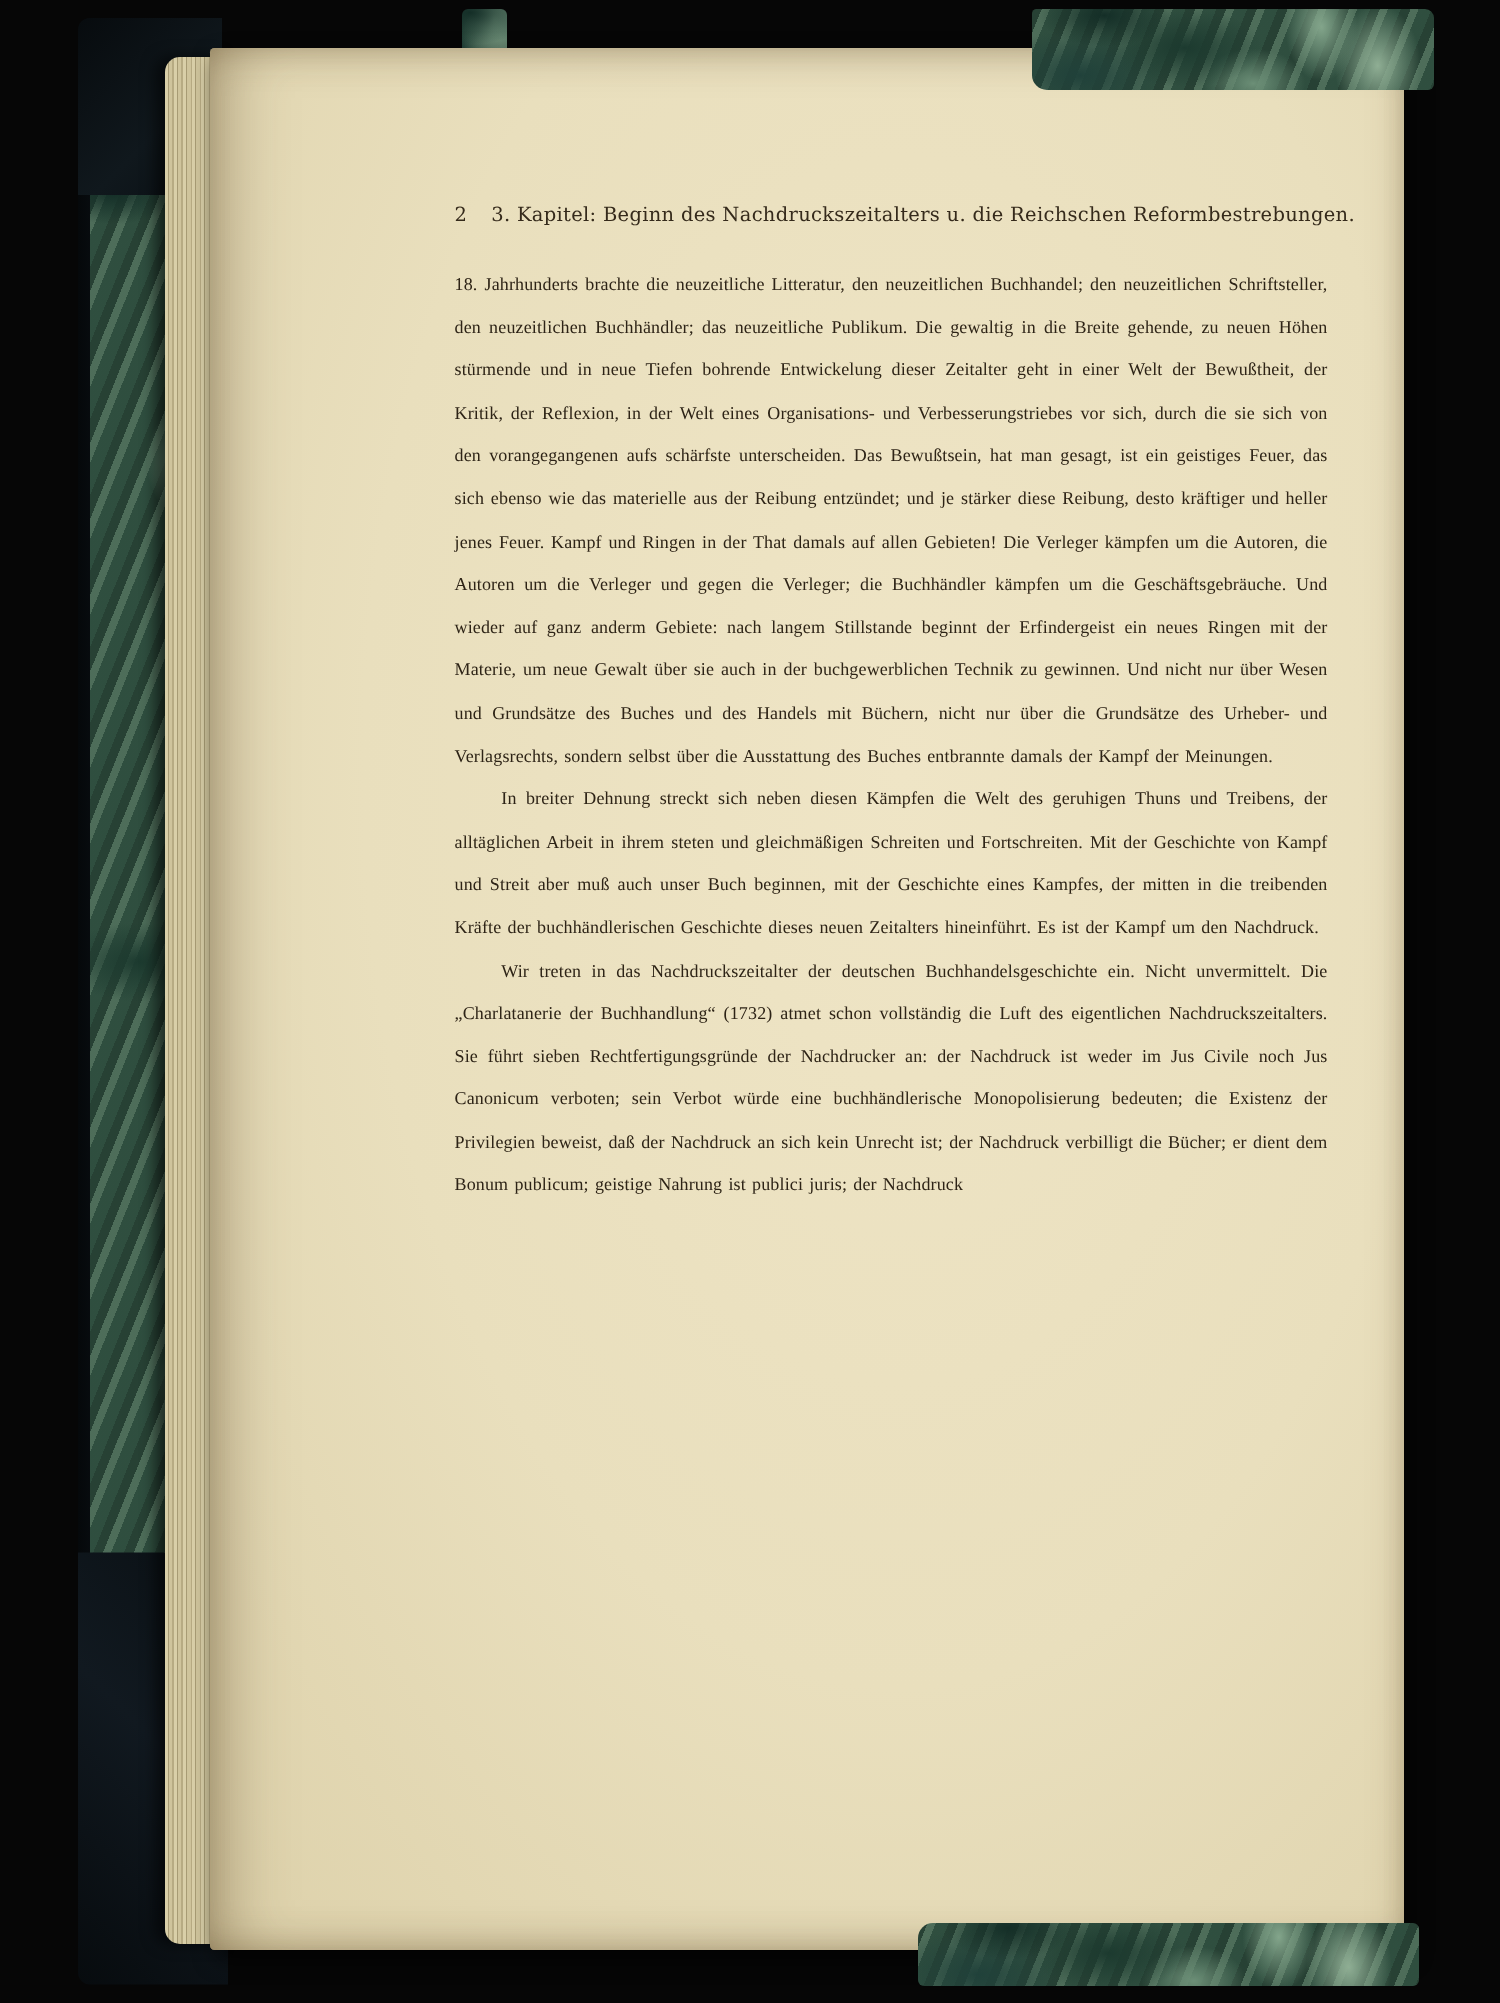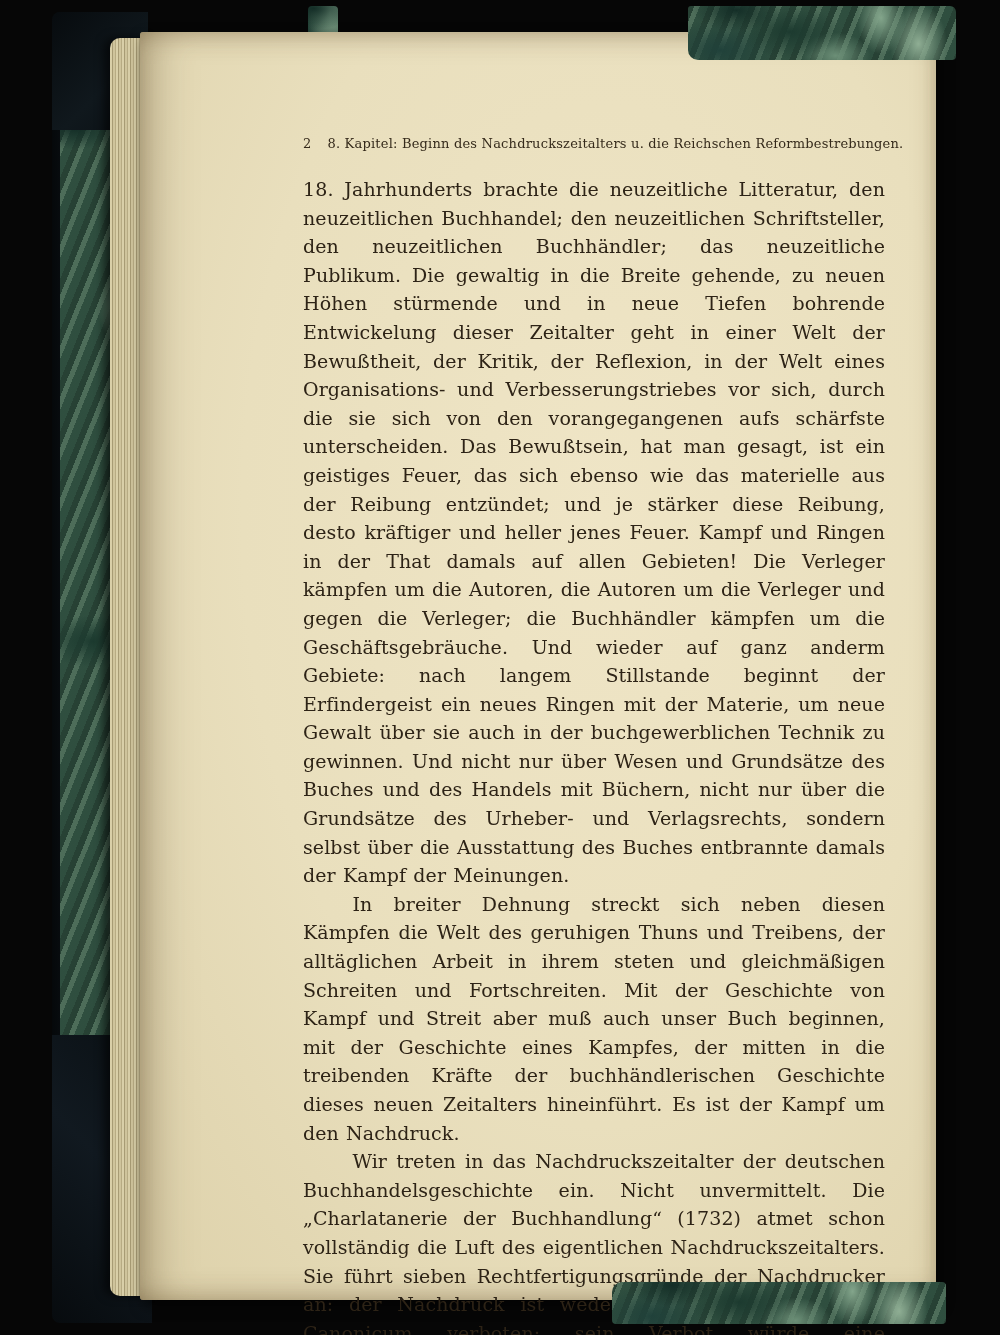--- a/index.html
+++ b/index.html
@@ -93,24 +93,25 @@
   }
   .running-head{
     display:flex;align-items:baseline;gap:16px;
     font-size:13px;letter-spacing:.2px;
     margin-bottom:24px;white-space:nowrap;
     color:#352a1b;
   }
   .running-head .pagenum{flex:0 0 auto;}
   .running-head .title{flex:1 1 auto;}
   .body-copy p{
-    font-size:19px;line-height:28.6px;
+    font-size:12px;line-height:28.6px;
     text-align:justify;
     letter-spacing:.1px;
     word-spacing:1px;
+    font-family:Liberation Serif, serif;
   }
   .body-copy p + p{text-indent:2.6em;}
 </style>
 </head>
 <body>
 
 <div class="photo">
 
   <div class="leather-spine"></div>
   <div class="marble marble-left"></div>
@@ -121,21 +122,21 @@
   <div class="marble marble-top-right"></div>
   <div class="marble marble-bottom-right"></div>
 
   <div class="page-edges"></div>
 
   <div class="page">
     <div class="text-block">
 
       <div class="running-head">
         <span class="pagenum">2</span>
-        <span class="title">8. Kapitel: Beginn des Nachdruckszeitalters u. die Reichschen Reformbestrebungen.</span>
+        <span class="title">3. Kapitel: Beginn des Nachdruckszeitalters u. die Reichschen Reformbestrebungen.</span>
       </div>
 
       <div class="body-copy">
         <p>18. Jahrhunderts brachte die neuzeitliche Litteratur, den neuzeitlichen Buchhandel; den neuzeitlichen Schriftsteller, den neuzeitlichen Buchhändler; das neuzeitliche Publikum. Die gewaltig in die Breite gehende, zu neuen Höhen stürmende und in neue Tiefen bohrende Entwickelung dieser Zeitalter geht in einer Welt der Bewußtheit, der Kritik, der Reflexion, in der Welt eines Organisations- und Verbesserungstriebes vor sich, durch die sie sich von den vorangegangenen aufs schärfste unterscheiden. Das Bewußtsein, hat man gesagt, ist ein geistiges Feuer, das sich ebenso wie das materielle aus der Reibung entzündet; und je stärker diese Reibung, desto kräftiger und heller jenes Feuer. Kampf und Ringen in der That damals auf allen Gebieten! Die Verleger kämpfen um die Autoren, die Autoren um die Verleger und gegen die Verleger; die Buchhändler kämpfen um die Geschäftsgebräuche. Und wieder auf ganz anderm Gebiete: nach langem Stillstande beginnt der Erfindergeist ein neues Ringen mit der Materie, um neue Gewalt über sie auch in der buchgewerblichen Technik zu gewinnen. Und nicht nur über Wesen und Grundsätze des Buches und des Handels mit Büchern, nicht nur über die Grundsätze des Urheber- und Verlagsrechts, sondern selbst über die Ausstattung des Buches entbrannte damals der Kampf der Meinungen.</p>
         <p>In breiter Dehnung streckt sich neben diesen Kämpfen die Welt des geruhigen Thuns und Treibens, der alltäglichen Arbeit in ihrem steten und gleichmäßigen Schreiten und Fortschreiten. Mit der Geschichte von Kampf und Streit aber muß auch unser Buch beginnen, mit der Geschichte eines Kampfes, der mitten in die treibenden Kräfte der buchhändlerischen Geschichte dieses neuen Zeitalters hineinführt. Es ist der Kampf um den Nachdruck.</p>
         <p>Wir treten in das Nachdruckszeitalter der deutschen Buchhandelsgeschichte ein. Nicht unvermittelt. Die „Charlatanerie der Buchhandlung“ (1732) atmet schon vollständig die Luft des eigentlichen Nachdruckszeitalters. Sie führt sieben Rechtfertigungsgründe der Nachdrucker an: der Nachdruck ist weder im Jus Civile noch Jus Canonicum verboten; sein Verbot würde eine buchhändlerische Monopolisierung bedeuten; die Existenz der Privilegien beweist, daß der Nachdruck an sich kein Unrecht ist; der Nachdruck verbilligt die Bücher; er dient dem Bonum publicum; geistige Nahrung ist publici juris; der Nachdruck</p>
       </div>
 
     </div>
   </div>

